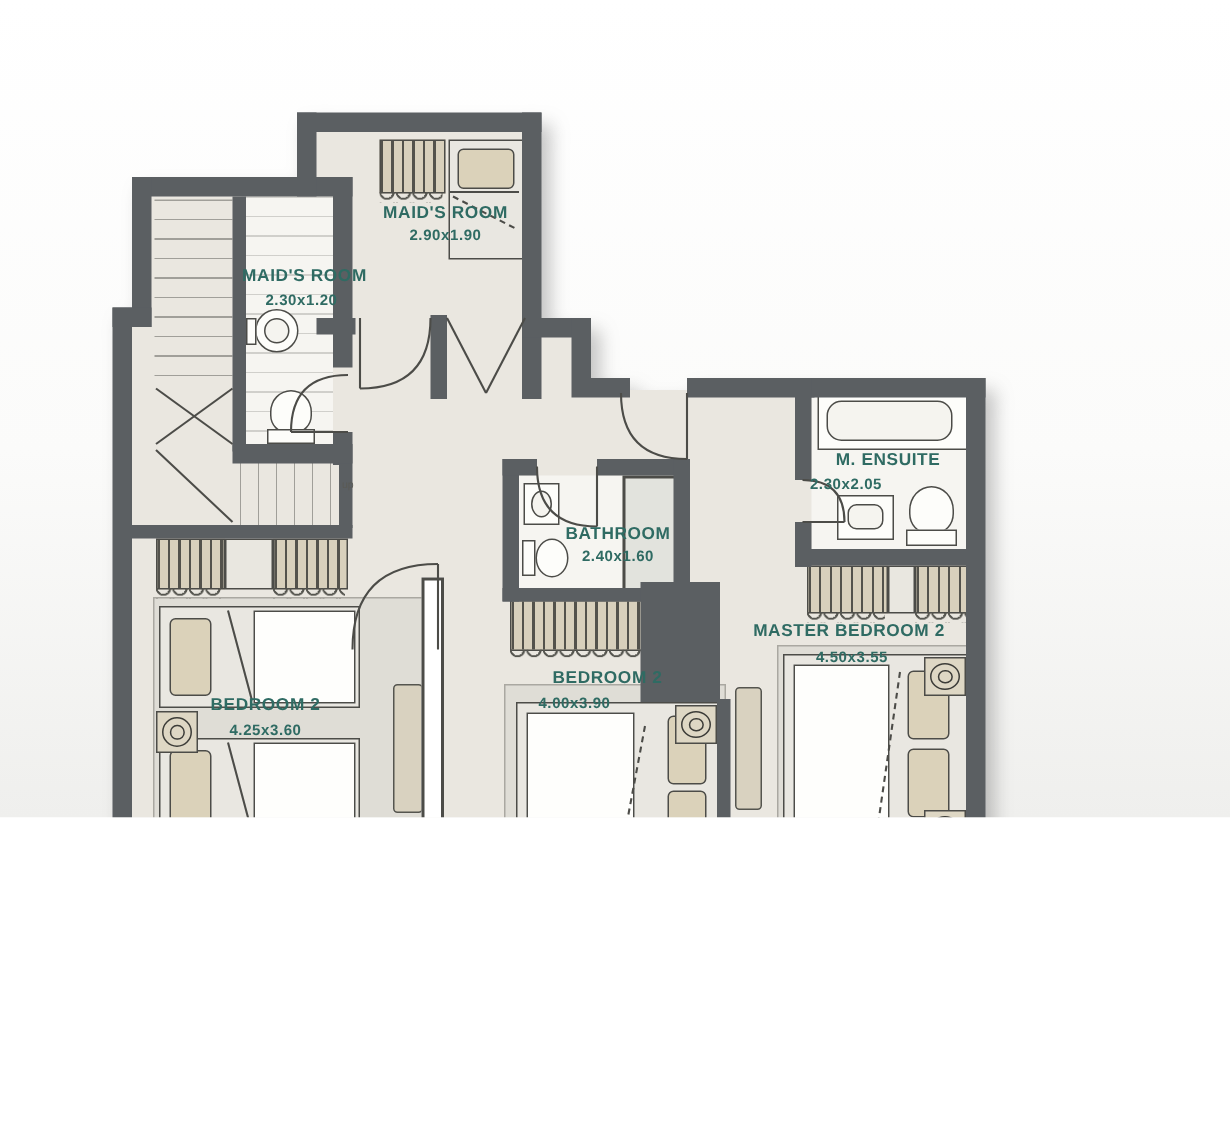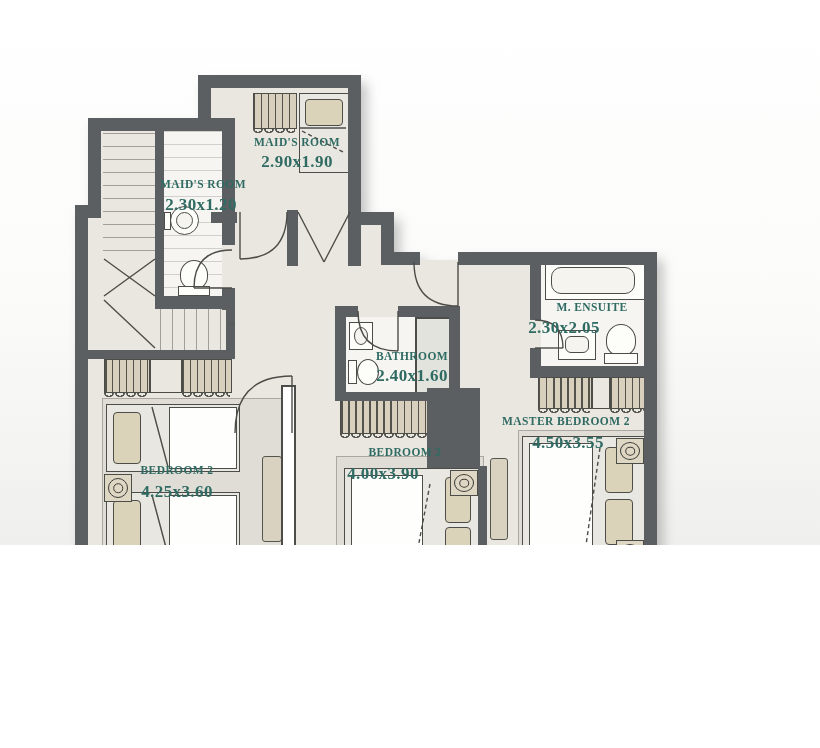--- a/index.html
+++ b/index.html
@@ -7,21 +7,21 @@
     --floor:#eae7e0;
     --floorLight:#f6f5f1;
     --rug:#dfddd6;
     --furn:#d8d0bc;
     --accent:#2f6b63;
     --line:#4c4c48;
   }
   html,body{margin:0;padding:0;}
   .plan{position:relative;width:820px;height:545px;overflow:hidden;
         background:linear-gradient(180deg,#ffffff 0%,#fbfbfa 55%,#efefed 100%);
-        font-family:Liberation Serif, serif;}
+        font-family:Liberation Sans, sans-serif;}
   .sheet{position:absolute;inset:0;filter:drop-shadow(6px 8px 6px rgba(90,90,90,.35));}
   .w{position:absolute;background:var(--wall);z-index:5;}
   .floor{position:absolute;background:var(--floor);z-index:1;}
   .floor-light{position:absolute;background:var(--floorLight);z-index:1;}
   .rug{position:absolute;background:var(--rug);border:1px solid #aaa8a1;z-index:2;}
   .hatch{position:absolute;background-color:var(--furn);
          background-image:repeating-linear-gradient(90deg,rgba(60,60,56,.85) 0 1.5px,transparent 1.5px 7px);
          border:1.5px solid var(--line);z-index:3;}
   .scallop{position:absolute;height:7px;z-index:3;
            background:radial-gradient(circle at 5px 0px, transparent 3.8px, #55554f 3.8px 5px, transparent 5.4px);
@@ -41,21 +41,21 @@
   .shower{position:absolute;background:#e2e3dd;border:2px solid var(--line);z-index:3;}
   .divider-light{position:absolute;background:#fff;border:2px solid var(--line);z-index:5;}
   .window{position:absolute;background:#fff;border-top:2px solid #474b4f;border-bottom:2px solid #474b4f;z-index:5;}
   .stairs-h{position:absolute;z-index:2;
     background-image:repeating-linear-gradient(180deg,rgba(100,100,95,.55) 0 1px,transparent 1px 13px);}
   .stairs-v{position:absolute;z-index:2;
     background-image:repeating-linear-gradient(90deg,rgba(100,100,95,.55) 0 1px,transparent 1px 12px);}
   .tiles{background-image:repeating-linear-gradient(180deg,rgba(110,110,105,.28) 0 1px,transparent 1px 13px);}
   .label{position:absolute;transform:translateX(-50%);color:var(--accent);
          font-weight:700;font-size:11.5px;letter-spacing:.4px;white-space:nowrap;z-index:7;}
-  .dims{font-size:17px;}
+  .dims{font-size:10px;}
   .tiny{position:absolute;color:#5a5a55;font-size:7px;z-index:7;}
   svg.overlay{position:absolute;left:0;top:0;z-index:6;pointer-events:none;}
 </style>
 </head>
 <body>
 
 <div class="plan">
  <div class="sheet">
 
   <div class="floor" style="left:88px;top:126px;width:147px;height:226px;"></div>

